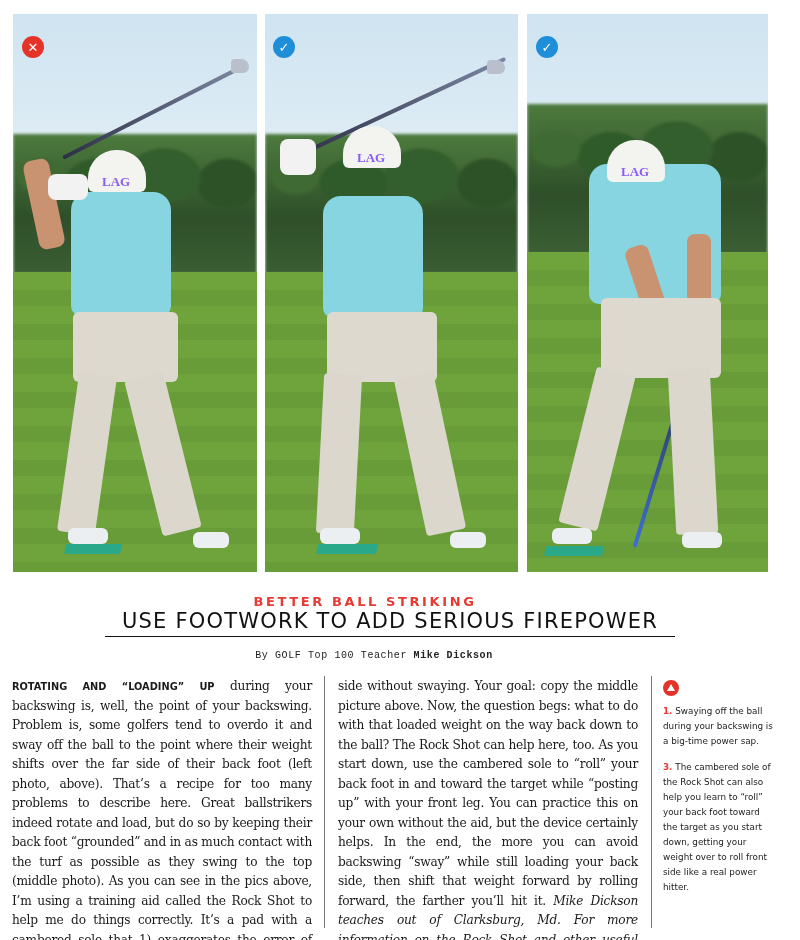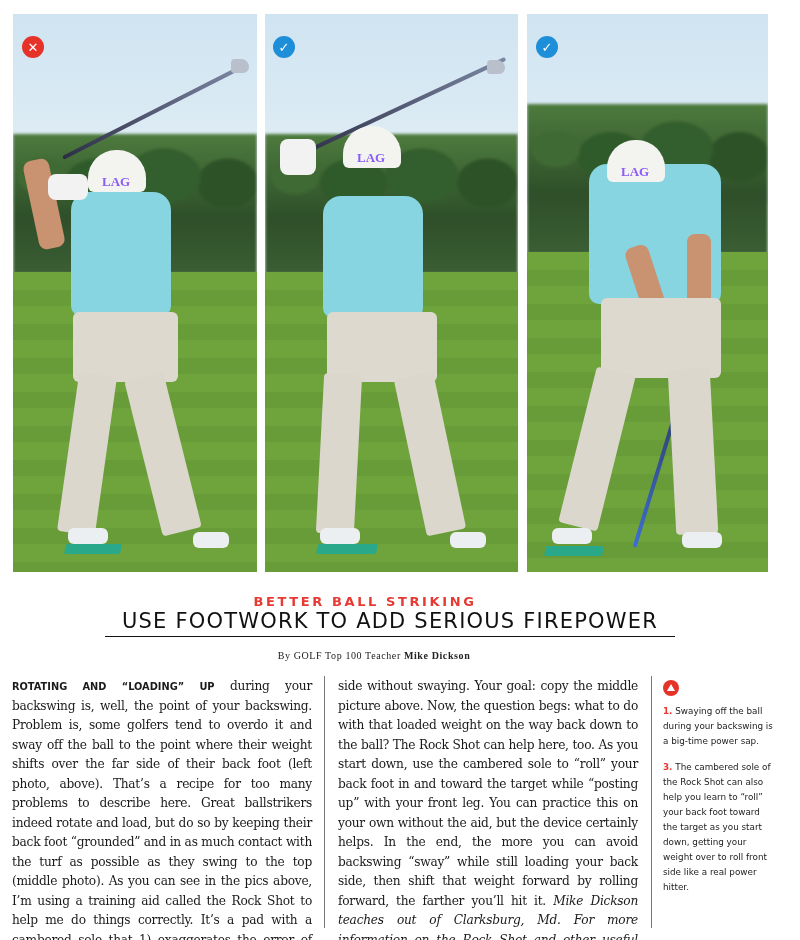--- a/index.html
+++ b/index.html
@@ -37,21 +37,21 @@
   .marker.bad { background: #e6332a; }
   .marker.good { background: #1f8ed8; }
 
   
   .kicker { position: absolute; top: 594px; left: 0; width: 730px; text-align: center;
     font-family: "DejaVu Sans", sans-serif; font-weight: bold; font-size: 13px; letter-spacing: 2.6px; color: #e63a33; }
   .title { position: absolute; top: 609px; left: 105px; width: 570px; text-align: center;
     font-family: "DejaVu Sans", sans-serif; font-size: 21px; letter-spacing: 1.2px; color: #111; font-weight: normal;
     padding-bottom: 3px; border-bottom: 1.5px solid #111; white-space: nowrap; }
   .byline { position: absolute; top: 650px; left: 0; width: 748px; text-align: center;
-    font-family: Liberation Serif, serif; font-size: 10px; letter-spacing: 0.6px; color: #222; }
+    font-family: Liberation Mono, monospace; font-size: 10px; letter-spacing: 0.6px; color: #222; }
   .byline b { font-weight: bold; }
 
   
   .col { position: absolute; top: 677px; width: 300px; font-size: 12.2px; line-height: 19.5px; color: #1a1a1a; text-align: justify; letter-spacing: -0.25px; }
   .col1 { left: 12px; }
   .col2 { left: 338px; }
   .leadin { font-family: "DejaVu Sans", sans-serif; font-weight: bold; font-size: 9.8px; letter-spacing: 0; }
   .credit { font-style: italic; }
   .rule { position: absolute; width: 1px; background: #777; }
 

